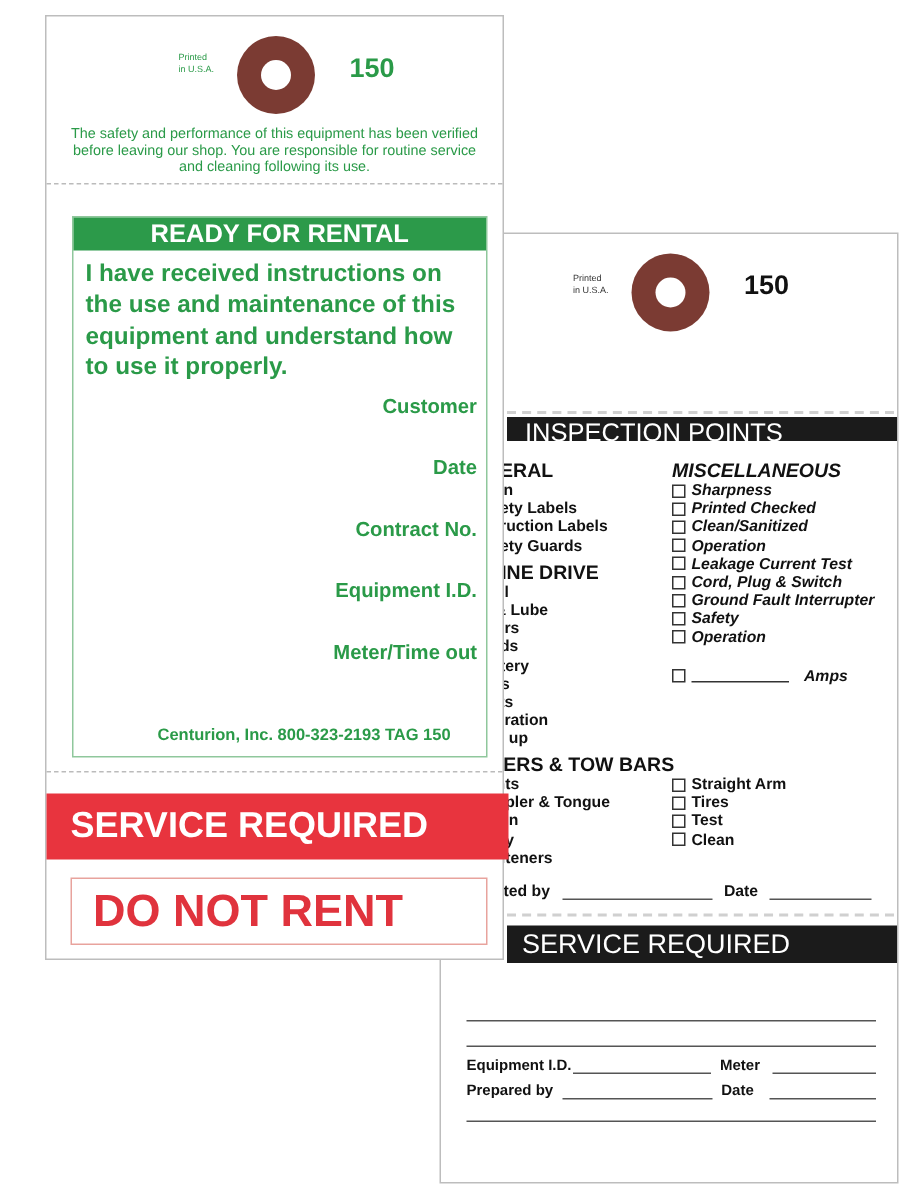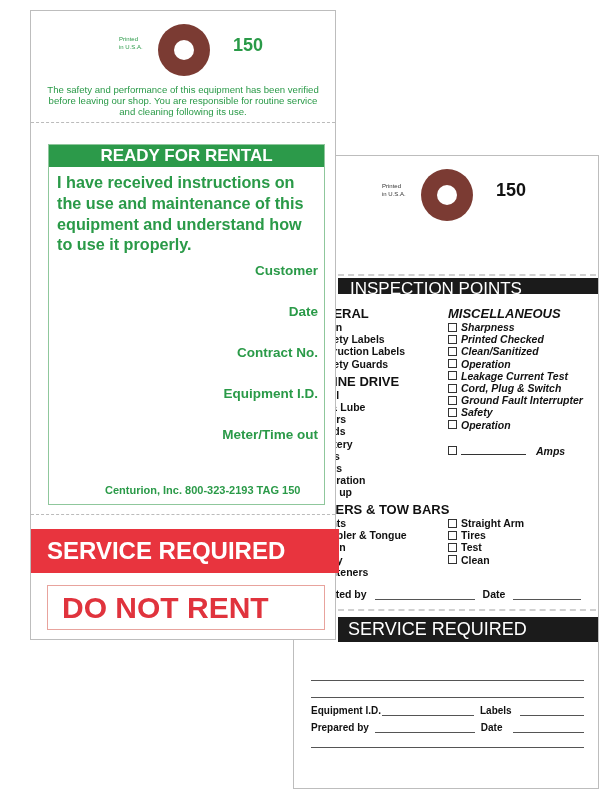--- a/index.html
+++ b/index.html
@@ -191,21 +191,21 @@
   </div>
 
   <div class="dash-r2"></div>
   <div class="service-bar-r">SERVICE REQUIRED</div>
 
   <div class="rline" style="top:524px"></div>
   <div class="rline" style="top:541px"></div>
   <div class="form-row" style="top:549px">
     <span>Equipment I.D.</span>
     <span class="uline" style="width:92px;margin:0 6px 0 1px"></span>
-    <span>Labels</span>
+    <span>Meter</span>
     <span class="uline" style="flex:1;margin-left:8px"></span>
   </div>
   <div class="form-row" style="top:566px">
     <span>Prepared by</span>
     <span class="uline" style="width:100px;margin:0 6px"></span>
     <span>Date</span>
     <span class="uline" style="flex:1;margin-left:10px"></span>
   </div>
   <div class="rline" style="top:591px"></div>
 </div>

